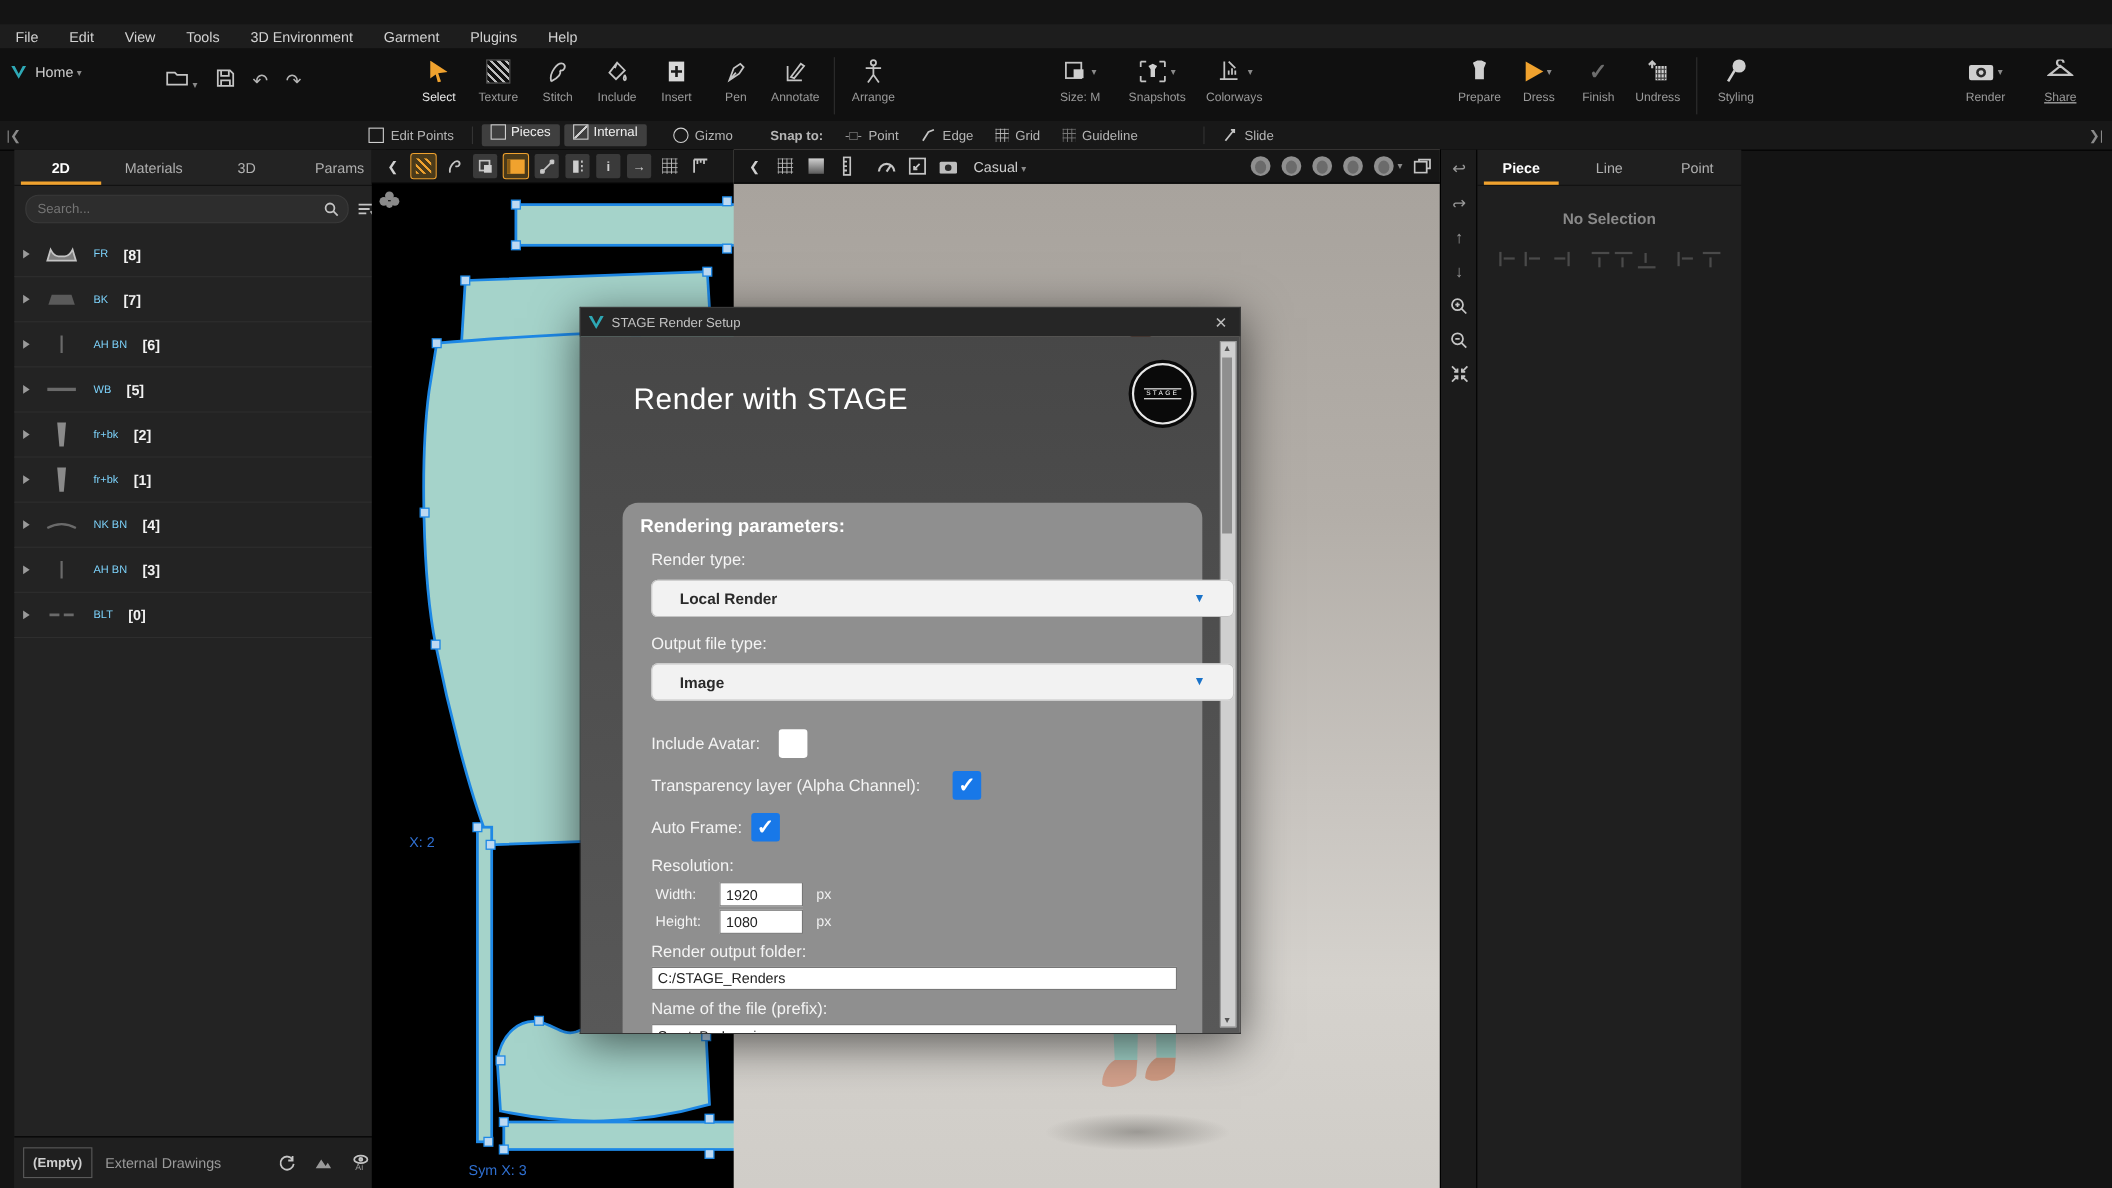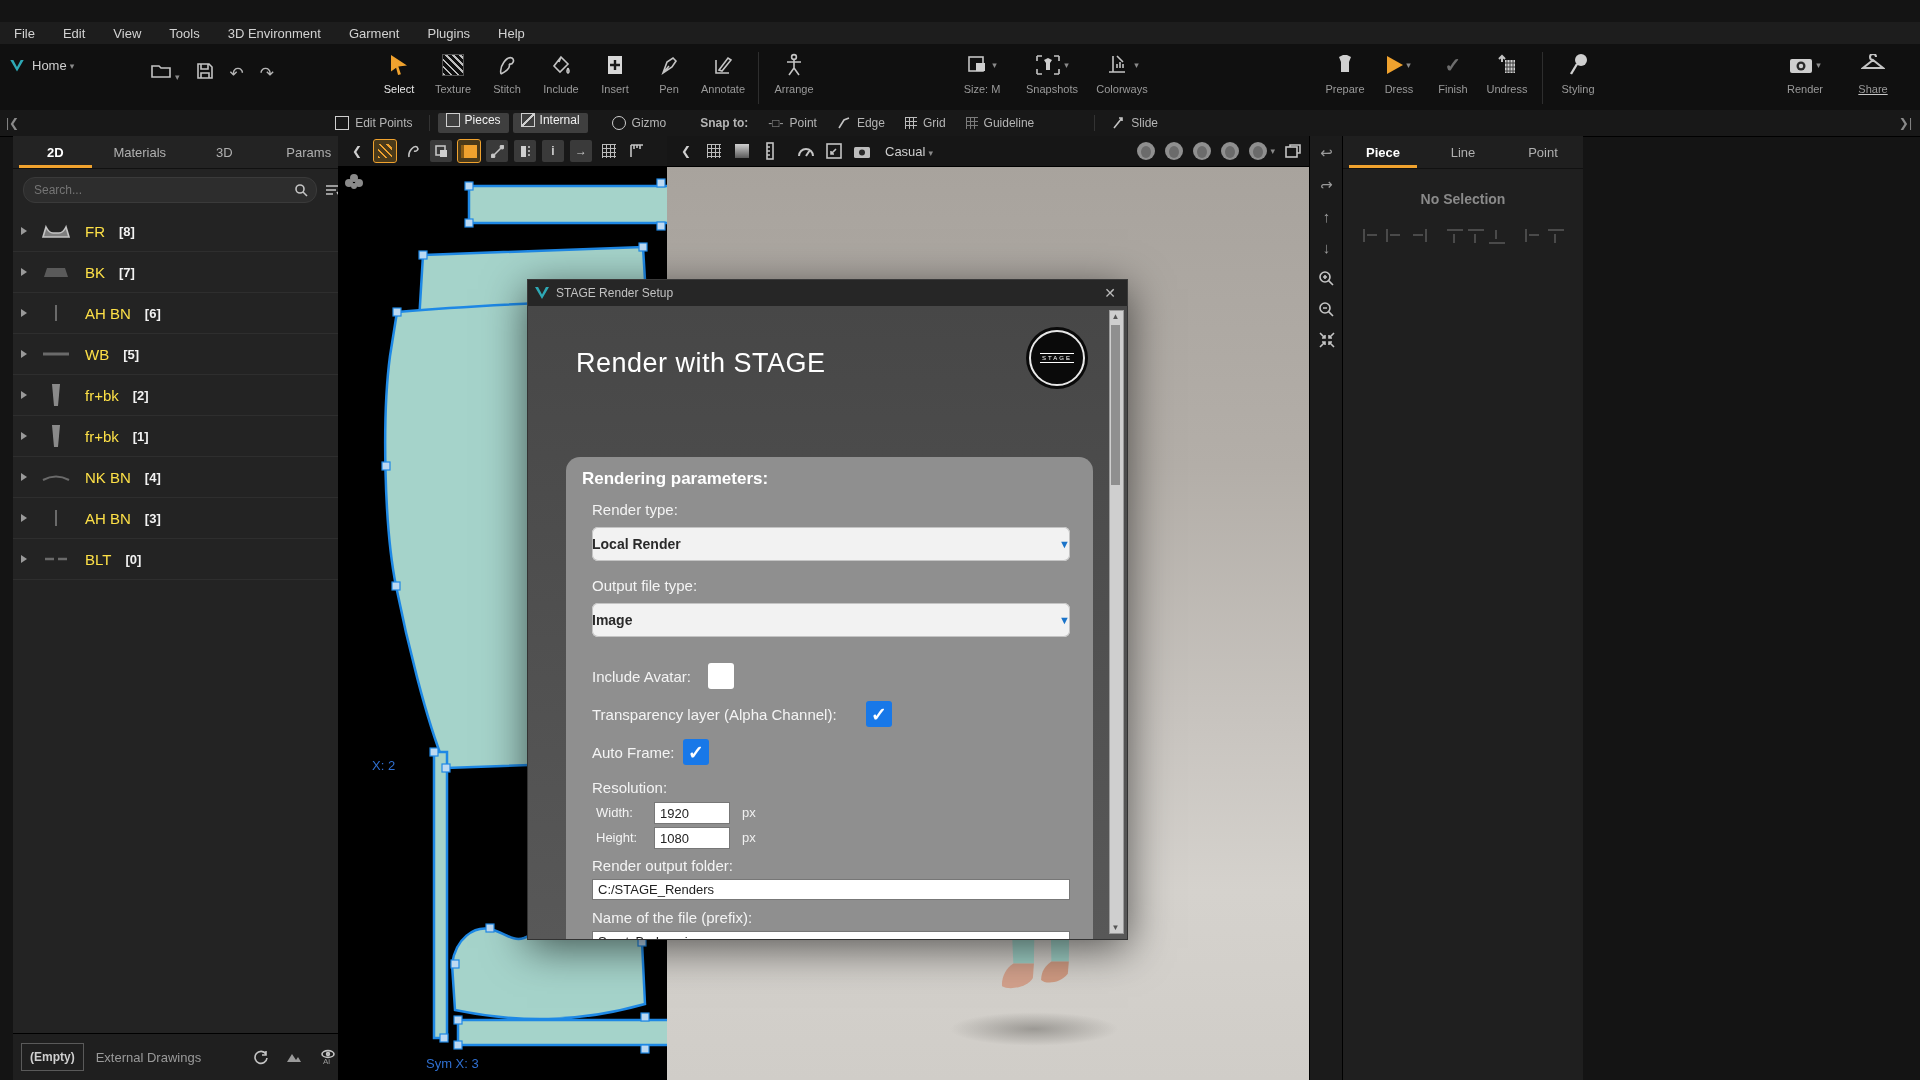--- a/index.html
+++ b/index.html
@@ -48,21 +48,21 @@
   .sbtabs{display:flex;height:32px;border-bottom:1px solid #111;font-size:13px;color:#b0b0b0;}
   .sbtab{flex:1;display:flex;align-items:center;justify-content:center;height:100%;position:relative;}
   .sbtab.active{color:#fff;font-weight:bold;}
   .sbtab.active:after{content:"";position:absolute;left:6px;right:6px;bottom:0;height:3px;background:#f0a22e;}
   .searchrow{display:flex;align-items:center;gap:8px;padding:8px 10px;}
   .searchbox{flex:1;display:flex;align-items:center;background:#2d2d2d;border:1px solid #3a3a3a;border-radius:12px;height:24px;padding:0 8px;}
   .searchbox input{flex:1;background:transparent;border:none;outline:none;color:#cfcfcf;font-size:12px;font-family:inherit;}
   .treerow{height:40px;display:flex;align-items:center;border-bottom:1px solid #2e2e2e;padding-left:8px;gap:8px;}
   .treerow .arrow{width:0;height:0;border-left:6px solid #9a9a9a;border-top:4px solid transparent;border-bottom:4px solid transparent;}
   .thumb{width:42px;height:26px;display:flex;align-items:center;justify-content:center;}
-  .treelbl{font-size:15px;color:#fde047;}
+  .treelbl{font-size:10px;color:#7dd3fc;}
   .treecnt{font-size:13px;color:#f2f2f2;font-weight:bold;margin-left:6px;}
   .sbfooter{position:absolute;left:0;bottom:0;width:338px;height:46px;background:#1f1f1f;border-top:1px solid #000;
             display:flex;align-items:center;font-size:13px;color:#9a9a9a;}
   .emptybox{border:1px solid #5a5a5a;padding:6px 8px;margin:0 12px 0 8px;font-size:12px;font-weight:bold;color:#cfcfcf;}
   .sbficons{margin-left:auto;display:flex;gap:16px;padding-right:14px;align-items:center;color:#9a9a9a;}
   
   .view2d{position:absolute;left:338px;top:0;width:667px;height:944px;background:#000;}
   .viewbar{height:30px;background:#181818;display:flex;align-items:center;gap:6px;padding:0 8px;border-bottom:1px solid #000;}
   .vb-ic{width:22px;height:22px;display:flex;align-items:center;justify-content:center;background:#3a3a3a;border-radius:2px;color:#cfcfcf;font-size:12px;}
   .vb-ic.plain{background:transparent;}
@@ -99,21 +99,21 @@
   .stage-logo{position:absolute;right:42px;top:24px;width:52px;height:52px;border-radius:50%;background:#0a0a0a;
               border:2px solid #e8e8e8;box-shadow:0 0 0 3px #0a0a0a;display:flex;align-items:center;justify-content:center;}
   .stage-logo span{color:#fff;font-size:6px;letter-spacing:2px;border-top:1px solid #fff;border-bottom:1px solid #fff;padding:1px 2px;}
   .dlg-scroll{position:absolute;right:3px;top:4px;width:13px;height:622px;background:#cfcfcf;border:1px solid #9a9a9a;}
   .dlg-scroll .thumb{position:absolute;left:1px;top:14px;width:9px;height:160px;background:#8f8f8f;}
   .dlg-scroll .sarr{position:absolute;left:0;width:11px;text-align:center;font-size:8px;color:#555;}
   .panel{position:absolute;left:38px;top:151px;width:527px;height:500px;background:#8f8f8f;border-radius:14px;padding:0;}
   .panel .ptitle{position:absolute;left:16px;top:12px;font-size:17px;font-weight:bold;color:#fff;}
   .plabel{position:absolute;left:26px;color:#f4f4f4;font-size:15px;}
   .dropdown{position:absolute;left:26px;width:478px;height:34px;background:#f2f2f2;border-radius:6px;
-            display:flex;align-items:center;padding:0 0;font-size:14px;font-weight:bold;color:#2a2a2a;box-shadow:inset 0 0 0 1px #c4c4c4;}
+            display:flex;align-items:center;padding:0 26px;font-size:14px;font-weight:bold;color:#2a2a2a;box-shadow:inset 0 0 0 1px #c4c4c4;}
   .dropdown .dd-caret{margin-left:auto;color:#1a73c9;font-size:11px;}
   .cbox{position:absolute;width:26px;height:26px;background:#fff;border-radius:3px;}
   .cbox.checked{background:#1878e8;color:#fff;font-size:19px;font-weight:bold;display:flex;align-items:center;justify-content:center;}
   .smallinput{position:absolute;width:76px;height:22px;background:#fff;border:1px solid #777;font-size:13px;color:#222;
               font-family:inherit;padding:0 5px;box-sizing:border-box;}
   .wideinput{position:absolute;left:26px;width:478px;height:21px;background:#fff;border:1px solid #777;font-size:13px;color:#222;
              font-family:inherit;padding:0 5px;box-sizing:border-box;}
   .px{position:absolute;color:#f0f0f0;font-size:13px;}
   
   .bluelbl{fill:#2f6fd0;font-size:13px;font-family:"Liberation Sans",sans-serif;}

